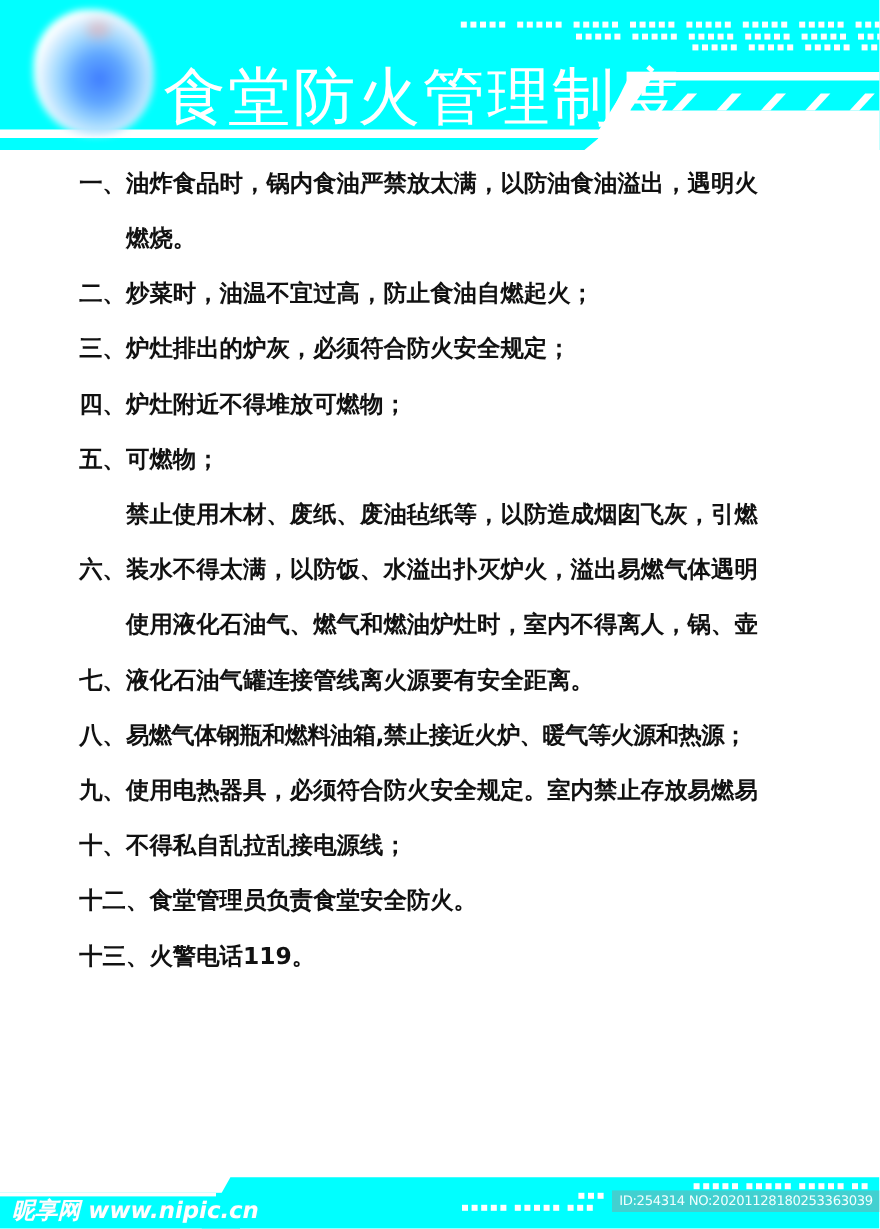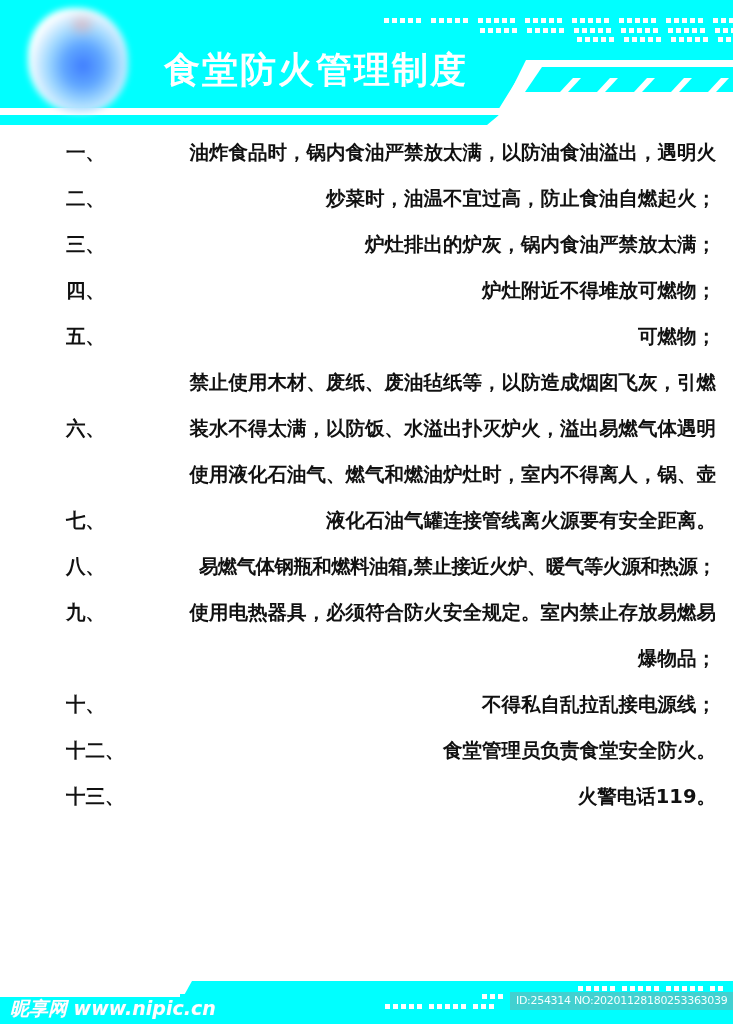--- a/index.html
+++ b/index.html
@@ -26,35 +26,34 @@
     border-radius: 45% 50% 45% 50%;
     background: radial-gradient(ellipse at 55% 55%, #3f7dff 0%, #5fa6ff 25%, #9fd8ff 45%, #ffffff 70%);
     filter: blur(3px);
   }
   .logo-blob::after {
     content: ""; position: absolute; left: 44px; top: 10px; width: 20px; height: 14px;
     border-radius: 50%; background: #f0a0a0; opacity: .55; filter: blur(4px);
   }
   .title {
     position: absolute; left: 136px; top: 46px;
-    font-size: 36px; color: #ffffff; letter-spacing: 2px;
-    font-family: "DejaVu Sans", sans-serif; font-weight: bold;
+    font-size: 52px; color: #ffffff; letter-spacing: 2px;
+    font-family: "DejaVu Sans", sans-serif; font-weight: normal;
     white-space: nowrap;
-    margin-left: 28px;
   }
 
   
   .content { position: absolute; left: 66px; top: 130px; width: 650px; }
   .item {
     font-size: 19.5px; font-weight: bold; color: #111;
     line-height: 46px;
     display: flex;
   }
   .item .num { flex: 0 0 auto; white-space: nowrap; }
-  .item .text { flex: 1 1 auto; text-align: right; }
+  .item .text { flex: 1 1 auto; }
   .line { display: block; white-space: nowrap; }
 
   
   .footer { position: absolute; left: 0; top: 980px; width: 681px; height: 44px; }
   .wm-logo {
     position: absolute; left: 10px; top: 16px;
     font-size: 19px; font-weight: bold; color: #fff; font-style: italic;
     text-shadow: 0 0 1px #6ad8e8;
     white-space: nowrap;
   }
@@ -195,32 +194,33 @@
 
   <div class="logo-blob"></div>
   <div class="title">食堂防火管理制度</div>
 </div>
 
 <div class="content">
   <div class="item">
     <span class="num">一、</span>
     <span class="text">
       <span class="line">油炸食品时，锅内食油严禁放太满，以防油食油溢出，遇明火</span>
+      <span class="line">燃烧。</span>
     </span>
   </div>
   <div class="item">
     <span class="num">二、</span>
     <span class="text">
       <span class="line">炒菜时，油温不宜过高，防止食油自燃起火；</span>
     </span>
   </div>
   <div class="item">
     <span class="num">三、</span>
     <span class="text">
-      <span class="line">炉灶排出的炉灰，锅内食油严禁放太满；</span>
+      <span class="line">炉灶排出的炉灰，必须符合防火安全规定；</span>
     </span>
   </div>
   <div class="item">
     <span class="num">四、</span>
     <span class="text">
       <span class="line">炉灶附近不得堆放可燃物；</span>
     </span>
   </div>
   <div class="item">
     <span class="num">五、</span>
@@ -245,21 +245,20 @@
   <div class="item">
     <span class="num">八、</span>
     <span class="text">
       <span class="line" style="letter-spacing:-0.6px;">易燃气体钢瓶和燃料油箱,禁止接近火炉、暖气等火源和热源；</span>
     </span>
   </div>
   <div class="item">
     <span class="num">九、</span>
     <span class="text">
       <span class="line">使用电热器具，必须符合防火安全规定。室内禁止存放易燃易</span>
-      <span class="line">爆物品；</span>
     </span>
   </div>
   <div class="item">
     <span class="num">十、</span>
     <span class="text">
       <span class="line">不得私自乱拉乱接电源线；</span>
     </span>
   </div>
   <div class="item">
     <span class="num">十二、</span>

